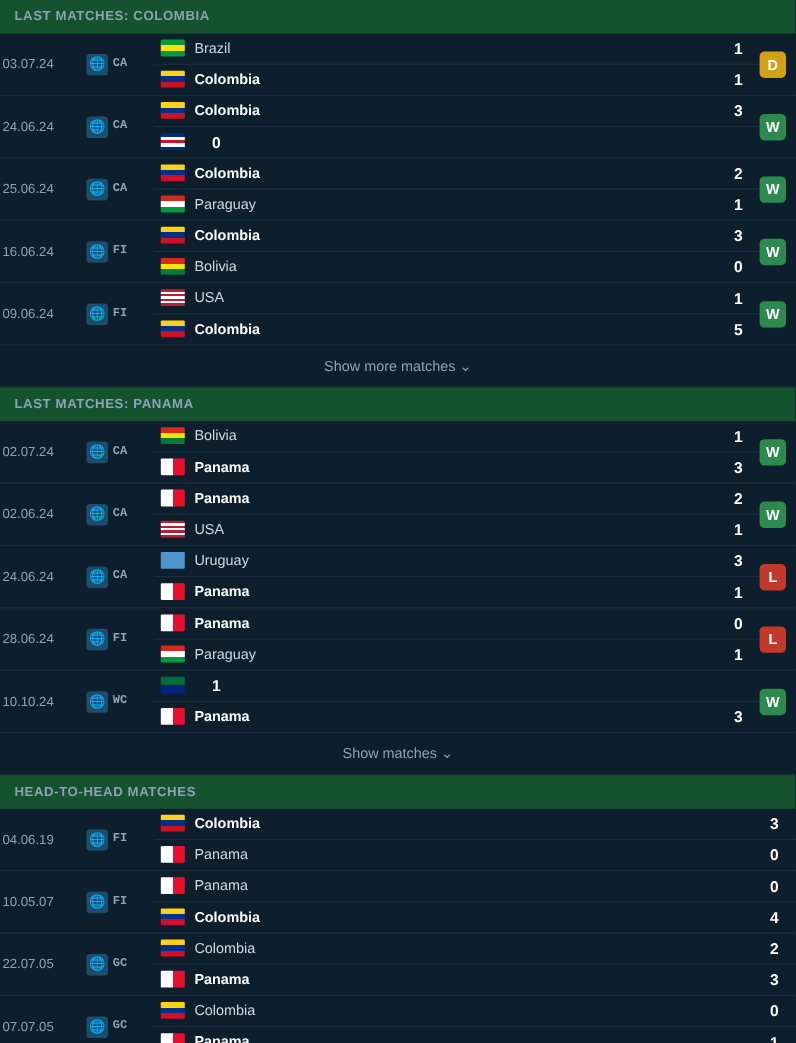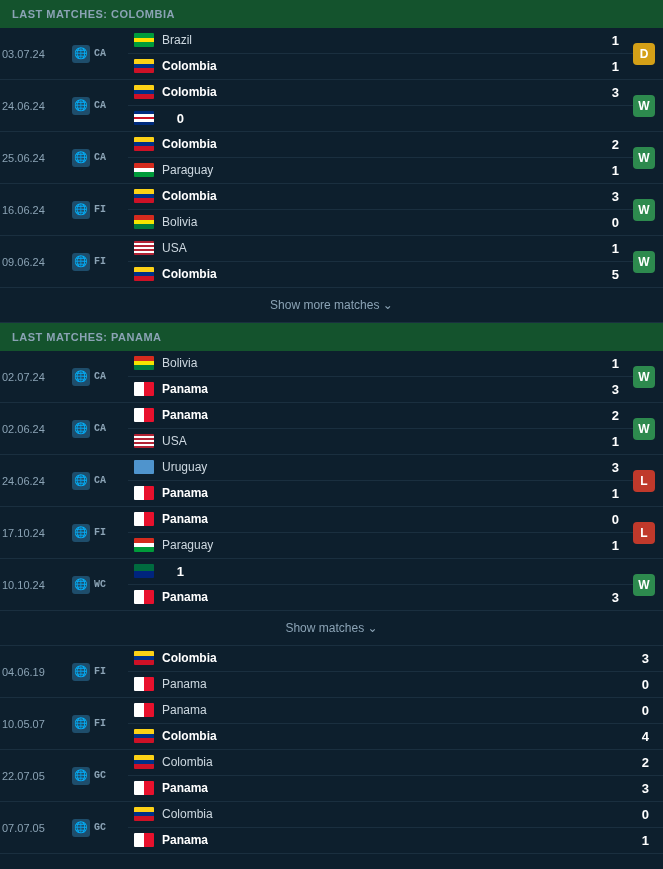--- a/index.html
+++ b/index.html
@@ -301,21 +301,21 @@
           </div>
           <div class="team-line" style="font-weight: bold;">
             <span class="flag" style="background: linear-gradient(90deg, rgb(255, 255, 255) 50%, rgb(232, 17, 45) 50%); width: 20px; height: 14px; margin-right: 8px; flex-shrink: 0; border-radius: 1px; display: inline-block;"></span>
             <span class="team-name" style="color: rgb(255, 255, 255);">Panama</span>
             <span class="score">1</span>
           </div>
         </div>
         <div class="result-badge result-l">L</div>
       </div>
       <div class="pair-wrapper">
-        <div class="match-date-cell">17.10.24</div>
+        <div class="match-date-cell">28.06.24</div>
         <div class="match-comp-cell">
           <div class="comp-icon" style="font-size: 11px; background: rgb(30, 77, 107);">🌐</div>
           <span class="comp-label">FI</span>
         </div>
         <div class="teams-scores-col">
           <div class="team-line" style="font-weight: bold;">
             <span class="flag" style="background: linear-gradient(90deg, rgb(255, 255, 255) 50%, rgb(232, 17, 45) 50%); width: 20px; height: 14px; margin-right: 8px; flex-shrink: 0; border-radius: 1px; display: inline-block;"></span>
             <span class="team-name" style="color: rgb(255, 255, 255);">Panama</span>
             <span class="score">0</span>
           </div>
@@ -346,20 +346,21 @@
         </div>
         <div class="result-badge result-w">W</div>
       </div>
     </div>
   <div class="show-more">
     <span>Show matches</span> <span>⌄</span>
   </div>
 </div>
 
 <div>
+  <div class="section-header">HEAD-TO-HEAD MATCHES</div>
   <div id="h2h-matches">
       <div class="pair-wrapper">
         <div class="match-date-cell">04.06.19</div>
         <div class="match-comp-cell">
           <div class="comp-icon" style="font-size: 11px; background: rgb(30, 77, 107);">🌐</div>
           <span class="comp-label">FI</span>
         </div>
         <div class="teams-scores-col">
           <div class="team-line" style="font-weight: bold;">
             <span class="flag" style="background: linear-gradient(rgb(252, 209, 22) 33%, rgb(0, 48, 135) 33%, rgb(0, 48, 135) 66%, rgb(206, 17, 38) 66%); width: 20px; height: 14px; margin-right: 8px; flex-shrink: 0; border-radius: 1px; display: inline-block;"></span>

